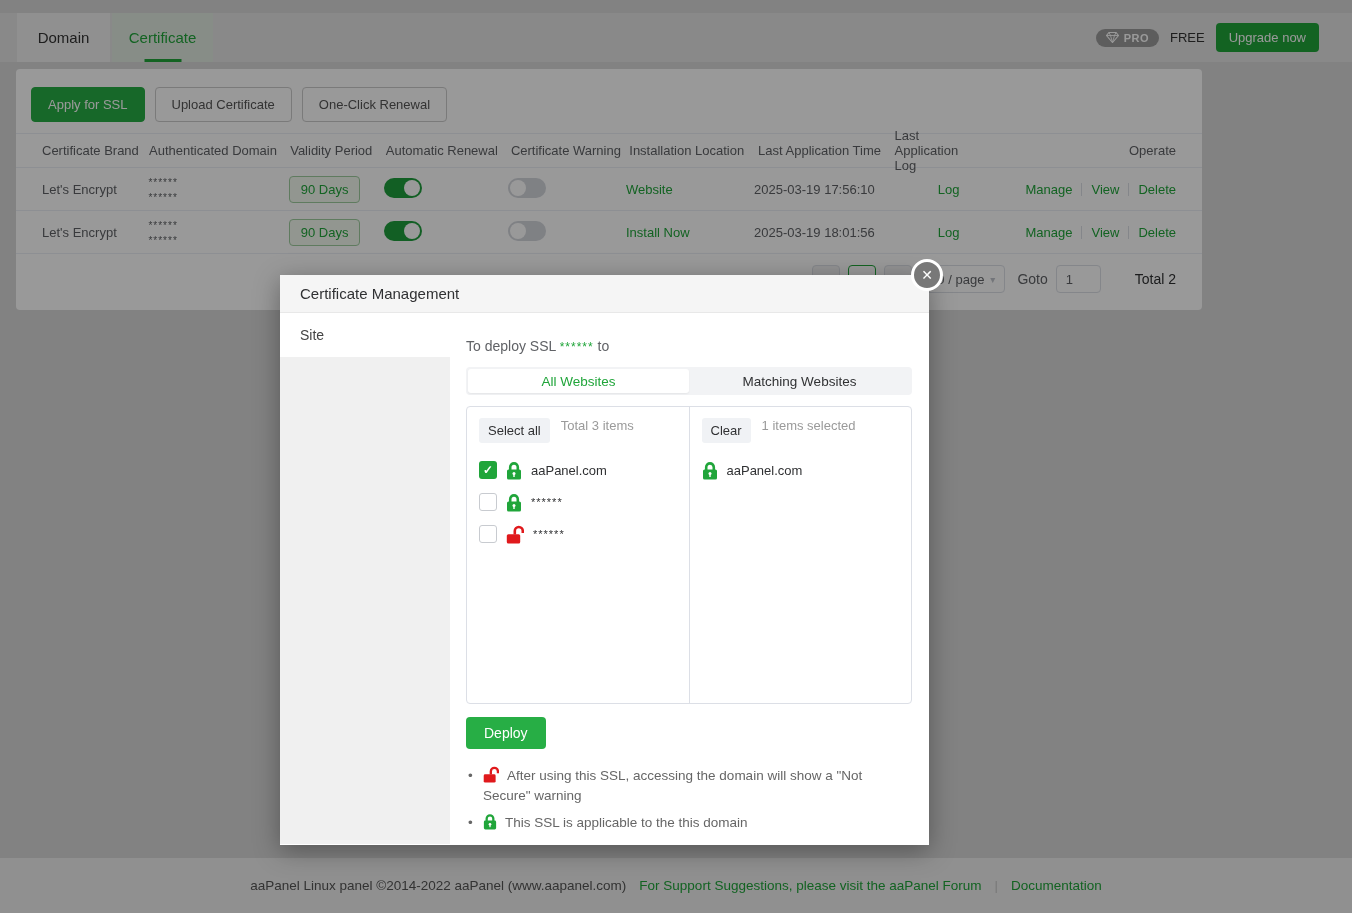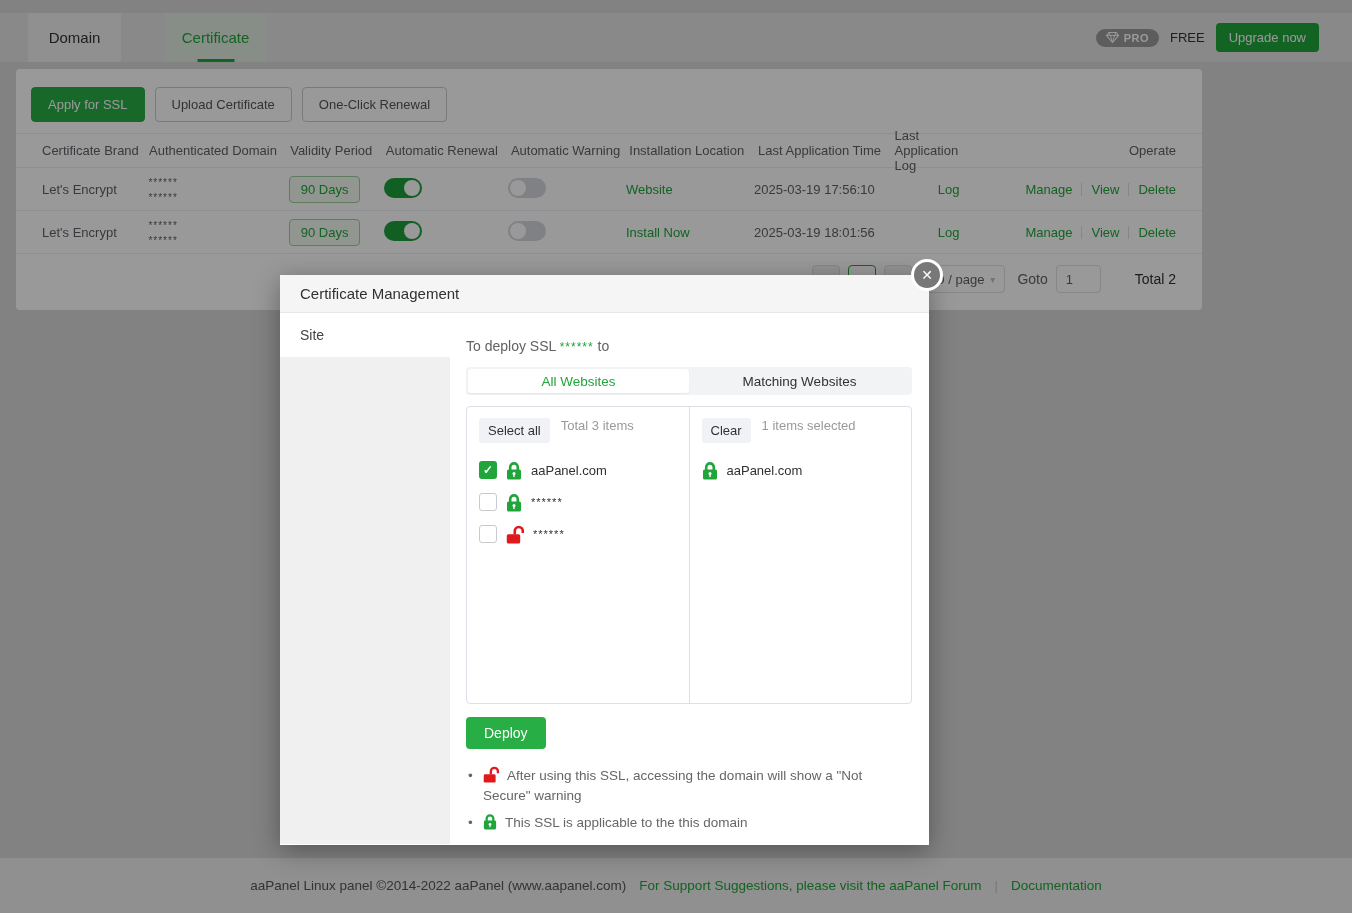--- a/index.html
+++ b/index.html
@@ -1,21 +1,21 @@
 <!DOCTYPE html>
 <html><head>
 <meta charset="utf-8">
 <style>
   * { box-sizing: border-box; margin: 0; padding: 0; }
   html, body { width: 1352px; height: 913px; overflow: hidden; }
   body { font-family: "Liberation Sans", sans-serif; background: #d9d9d9; position: relative; }
   #app { position: relative; width: 1352px; height: 913px; }
 
   
-  .tabbar { position: absolute; top: 13px; left: 0; right: 0; height: 49px; background: #e4e4e4; display: flex; padding-left: 28px; gap: 42px; }
+  .tabbar { position: absolute; top: 13px; left: 0; right: 0; height: 49px; background: #e4e4e4; display: flex; padding-left: 17px; }
   .tab { width: 93px; display: flex; align-items: center; justify-content: center; font-size: 15px; color: #333; background: #f0f0f0; position: relative; cursor: pointer; margin-right: 2px; }
   .tab.active { background: #e2ece2; color: #20a53a; }
   .tab.active::after { content: ""; position: absolute; bottom: 0; left: 50%; transform: translateX(-50%); width: 37px; height: 3px; background: #20a53a; }
   .tab.certificate { width: 101px; }
   .top-right { position: absolute; top: 0; right: 33px; height: 49px; display: flex; align-items: center; gap: 11px; }
   .pro-badge { display: flex; align-items: center; gap: 5px; background: #9c9c9c; color: #fff; border-radius: 11px; padding: 3px 10px; font-size: 11px; font-weight: bold; letter-spacing: .5px; }
   .free-label { font-size: 13px; color: #333; }
   .upgrade-btn { background: #20a53a; color: #fff; border: none; border-radius: 4px; padding: 7px 13px; font-size: 13px; cursor: pointer; font-family: inherit; }
 
   
@@ -138,21 +138,21 @@
       <button class="btn btn-plain">Upload Certificate</button>
       <button class="btn btn-plain">One-Click Renewal</button>
     </div>
 
     <div class="table">
       <div class="trow thead">
         <span class="c1">Certificate Brand</span>
         <span class="c2">Authenticated Domain</span>
         <span class="c3">Validity Period</span>
         <span class="c4">Automatic Renewal</span>
-        <span class="c5">Automatic Warning</span>
+        <span class="c5">Certificate Warning</span>
         <span class="c6">Installation Location</span>
         <span class="c7">Last Application Time</span>
         <span class="c8">Last Application Log</span>
         <span class="c9">Operate</span>
       </div>
 
       <div class="trow tbody-row">
         <span class="c1">Let's Encrypt</span>
         <span class="c2">
           <span class="domain-stars">

